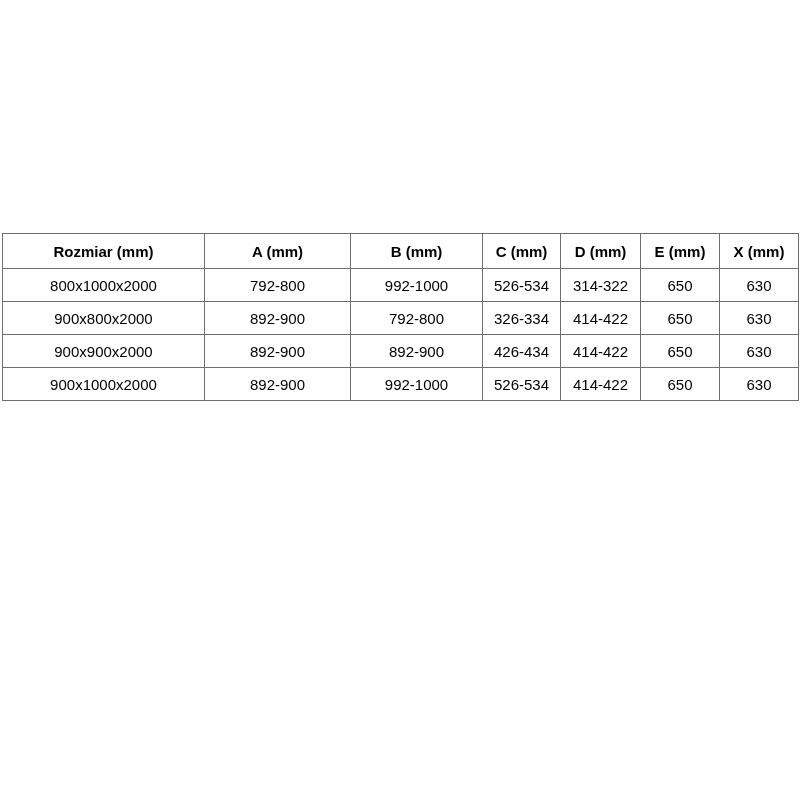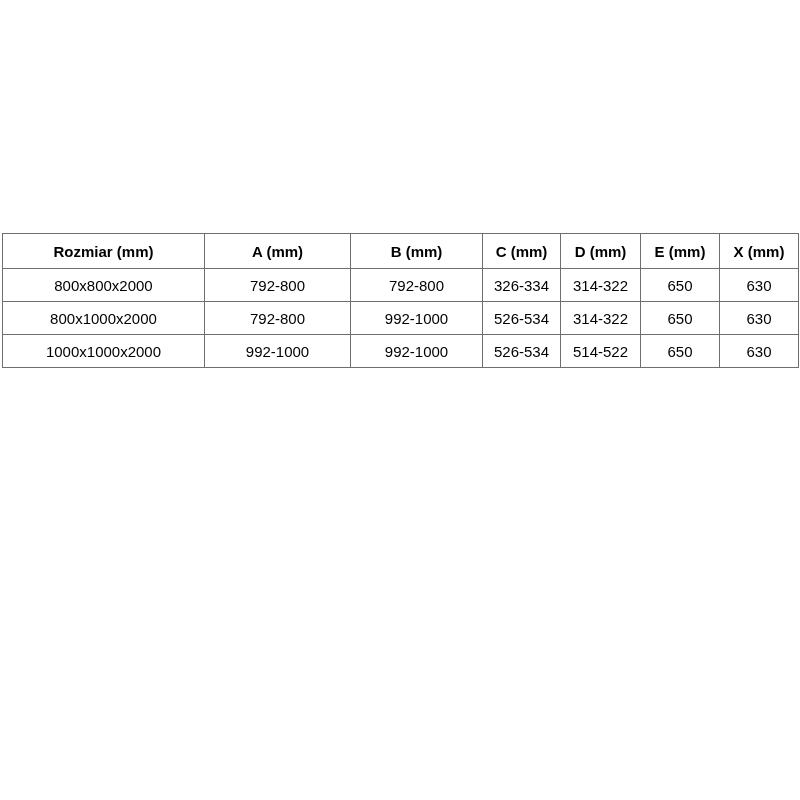--- a/index.html
+++ b/index.html
@@ -77,42 +77,51 @@
             <th>A (mm)</th>
             <th>B (mm)</th>
             <th>C (mm)</th>
             <th>D (mm)</th>
             <th>E (mm)</th>
             <th>X (mm)</th>
           </tr>
       </thead>
       <tbody id="table-body">
           <tr>
-            <td>800x800x2000</td>
-            <td>792-800</td>
-            <td>792-800</td>
-            <td>326-334</td>
-            <td>314-322</td>
-            <td>650</td>
-            <td>630</td>
-          </tr>
-          <tr>
             <td>800x1000x2000</td>
             <td>792-800</td>
             <td>992-1000</td>
             <td>526-534</td>
             <td>314-322</td>
             <td>650</td>
             <td>630</td>
           </tr>
           <tr>
-            <td>1000x1000x2000</td>
-            <td>992-1000</td>
+            <td>900x800x2000</td>
+            <td>892-900</td>
+            <td>792-800</td>
+            <td>326-334</td>
+            <td>414-422</td>
+            <td>650</td>
+            <td>630</td>
+          </tr>
+          <tr>
+            <td>900x900x2000</td>
+            <td>892-900</td>
+            <td>892-900</td>
+            <td>426-434</td>
+            <td>414-422</td>
+            <td>650</td>
+            <td>630</td>
+          </tr>
+          <tr>
+            <td>900x1000x2000</td>
+            <td>892-900</td>
             <td>992-1000</td>
             <td>526-534</td>
-            <td>514-522</td>
+            <td>414-422</td>
             <td>650</td>
             <td>630</td>
           </tr>
         </tbody>
     </table>
   </div>
 </div>
 
 </body></html>

